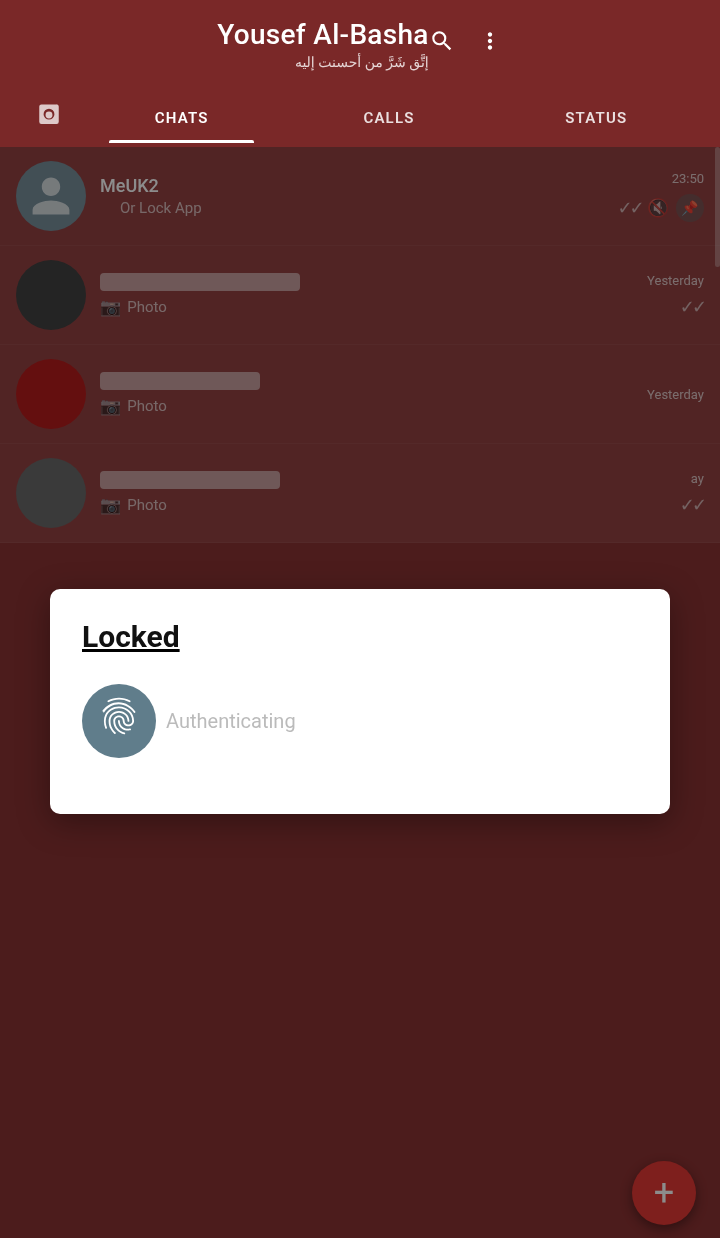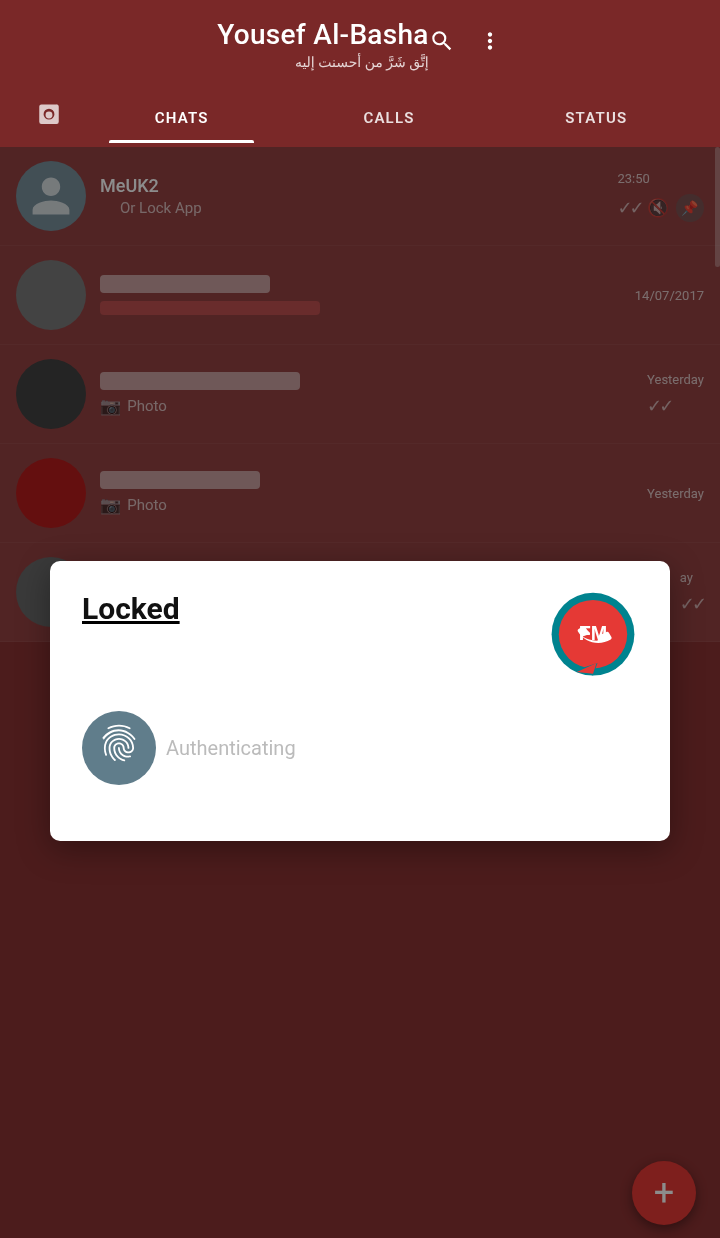--- a/index.html
+++ b/index.html
@@ -170,21 +170,21 @@
       background: rgba(255,255,255,0.4);
       height: 14px;
       border-radius: 4px;
       margin-top: 6px;
       width: 180px;
     }
 
     .chat-meta {
       display: flex;
       flex-direction: column;
-      align-items: flex-start;
+      align-items: flex-end;
       gap: 8px;
       flex-shrink: 0;
     }
 
     .chat-time {
       color: rgba(255,255,255,0.7);
       font-size: 13px;
     }
 
     .chat-icons {
@@ -420,30 +420,20 @@
       <div class="chat-meta">
         <span class="chat-time">23:50</span>
         <div class="chat-icons">
           <span class="double-check">✓✓</span>
           <span style="color:rgba(255,255,255,0.6);font-size:18px;">🔇</span>
           <div class="pin-icon">📌</div>
         </div>
       </div>
     </div>
 
-    <div class="chat-item">
-      <div class="avatar" style="background:#7b7b7b;"></div>
-      <div class="chat-info">
-        <div class="blurred-name" style="width:170px;"></div>
-        <div class="chat-msg-blurred" style="width:220px;margin-top:8px;background:rgba(255,100,100,0.4);"></div>
-      </div>
-      <div class="chat-meta">
-        <span class="chat-time">14/07/2017</span>
-      </div>
-    </div>
 
 
 
     <div class="chat-item">
       <div class="avatar avatar-dark"></div>
       <div class="chat-info">
         <div class="blurred-name" style="width:200px;"></div>
         <div class="photo-label" style="margin-top:6px;">
           <span class="photo-icon">📷</span>
           <span>Photo</span>
@@ -489,37 +479,20 @@
   <div class="fab">
     <span>+</span>
   </div>
 
   <div class="overlay">
     <div class="modal">
 
       <div class="modal-header">
         <span class="modal-title">Locked</span>
 
-        <div class="fm-logo">
-          <svg class="fm-logo-bubble" viewBox="0 0 100 100" xmlns="http://www.w3.org/2000/svg">
-
-            <circle cx="50" cy="48" r="46" fill="#00838f"></circle>
-
-            <circle cx="50" cy="48" r="38" fill="#e53935"></circle>
-
-            <g transform="translate(50,48) rotate(-30) translate(-18,-18)">
-              <path d="M6.6 14.4c2.7 5.4 7 9.6 12.4 12.4l4.1-4.1c.5-.5 1.3-.7 2-.4 2.2.7 4.6 1.1 7 1.1 1.1 0 2 .9 2 2V31c0 1.1-.9 2-2 2C17 33 5 21 5 7c0-1.1.9-2 2-2h5.5c1.1 0 2 .9 2 2 0 2.5.4 4.8 1.1 7 .2.7 0 1.4-.4 2L6.6 14.4z" fill="white"></path>
-            </g>
-
-            <text x="50" y="54" text-anchor="middle" fill="white" font-size="22" font-weight="bold" font-family="Arial">FM</text>
-
-            <polygon points="30,88 50,94 55,80" fill="#00838f"></polygon>
-            <polygon points="32,90 50,92 54,80" fill="#e53935"></polygon>
-          </svg>
-        </div>
       </div>
 
       <div class="modal-body">
         <div class="fingerprint-circle">
           <span class="fingerprint-icon">
             
             <svg width="44" height="44" viewBox="0 0 24 24" fill="white">
               <path d="M17.81 4.47c-.08 0-.16-.02-.23-.06C15.66 3.42 14 3 12.01 3c-1.98 0-3.86.47-5.57 1.41-.24.13-.54.04-.68-.2-.13-.24-.04-.55.2-.68C7.82 2.52 9.86 2 12.01 2c2.13 0 3.99.47 6.03 1.52.26.14.35.43.21.68-.09.19-.29.27-.44.27zM3.5 9.72c-.1 0-.2-.03-.29-.09-.23-.16-.28-.47-.12-.7.99-1.4 2.25-2.5 3.75-3.27C9.98 4.04 14 4.03 17.15 6.07c1.5.84 2.75 2.01 3.72 3.44.16.23.1.54-.13.7-.23.16-.54.1-.7-.13-.9-1.31-2.05-2.39-3.44-3.17-2.82-1.79-6.4-1.82-9.28-.07-1.39.74-2.54 1.82-3.4 3.18-.09.14-.24.2-.42.2zm6.25 12.07c-.13 0-.26-.05-.35-.15-.87-.87-1.34-1.43-2.01-2.64-.69-1.23-1.05-2.73-1.05-4.34 0-2.97 2.54-5.39 5.66-5.39s5.66 2.42 5.66 5.39c0 .28-.22.5-.5.5s-.5-.22-.5-.5c0-2.42-2.09-4.39-4.66-4.39-2.57 0-4.66 1.97-4.66 4.39 0 1.44.32 2.77.93 3.85.64 1.15 1.08 1.64 1.85 2.42.19.2.19.51 0 .71-.11.1-.24.15-.37.15zm7.17-1.85c-1.19 0-2.24-.3-3.1-.89-1.49-1.01-2.38-2.65-2.38-4.39 0-.28.22-.5.5-.5s.5.22.5.5c0 1.41.72 2.74 1.94 3.56.71.48 1.54.71 2.54.71.24 0 .64-.03 1.04-.1.27-.05.53.13.58.41.05.27-.13.53-.41.58-.57.11-1.07.12-1.21.12zM14.91 22c-.04 0-.09-.01-.13-.02-1.59-.44-2.63-1.03-3.72-2.1-1.4-1.39-2.17-3.24-2.17-5.22 0-1.62 1.38-2.94 3.08-2.94 1.7 0 3.08 1.32 3.08 2.94 0 1.07.93 1.94 2.08 1.94s2.08-.87 2.08-1.94c0-3.77-3.25-6.83-7.25-6.83-2.84 0-5.44 1.58-6.61 4.03-.39.81-.59 1.76-.59 2.8 0 .78.07 2.01.67 3.61.1.26-.03.55-.29.64-.26.1-.55-.04-.64-.29-.49-1.31-.73-2.61-.73-3.96 0-1.2.23-2.29.68-3.24 1.33-2.79 4.28-4.59 7.51-4.59 4.55 0 8.25 3.51 8.25 7.83 0 1.62-1.38 2.94-3.08 2.94s-3.08-1.32-3.08-2.94c0-1.07-.93-1.94-2.08-1.94s-2.08.87-2.08 1.94c0 1.71.66 3.31 1.87 4.51.95.94 1.86 1.46 3.27 1.85.27.07.42.35.35.61-.05.23-.26.38-.47.38z"></path>
             </svg>
           </span>

